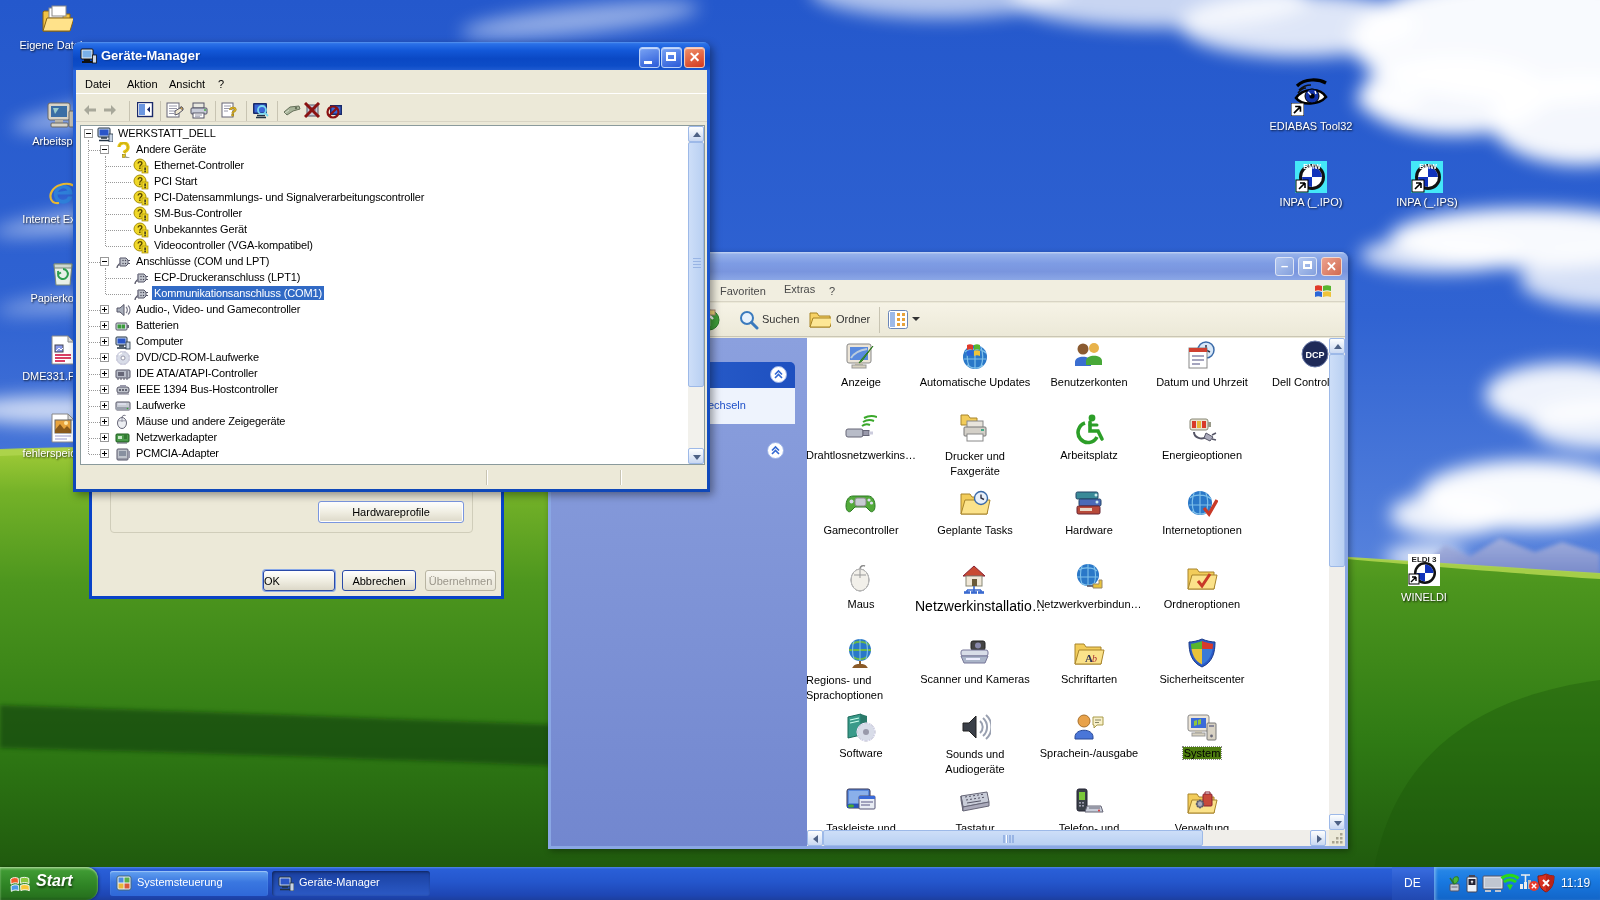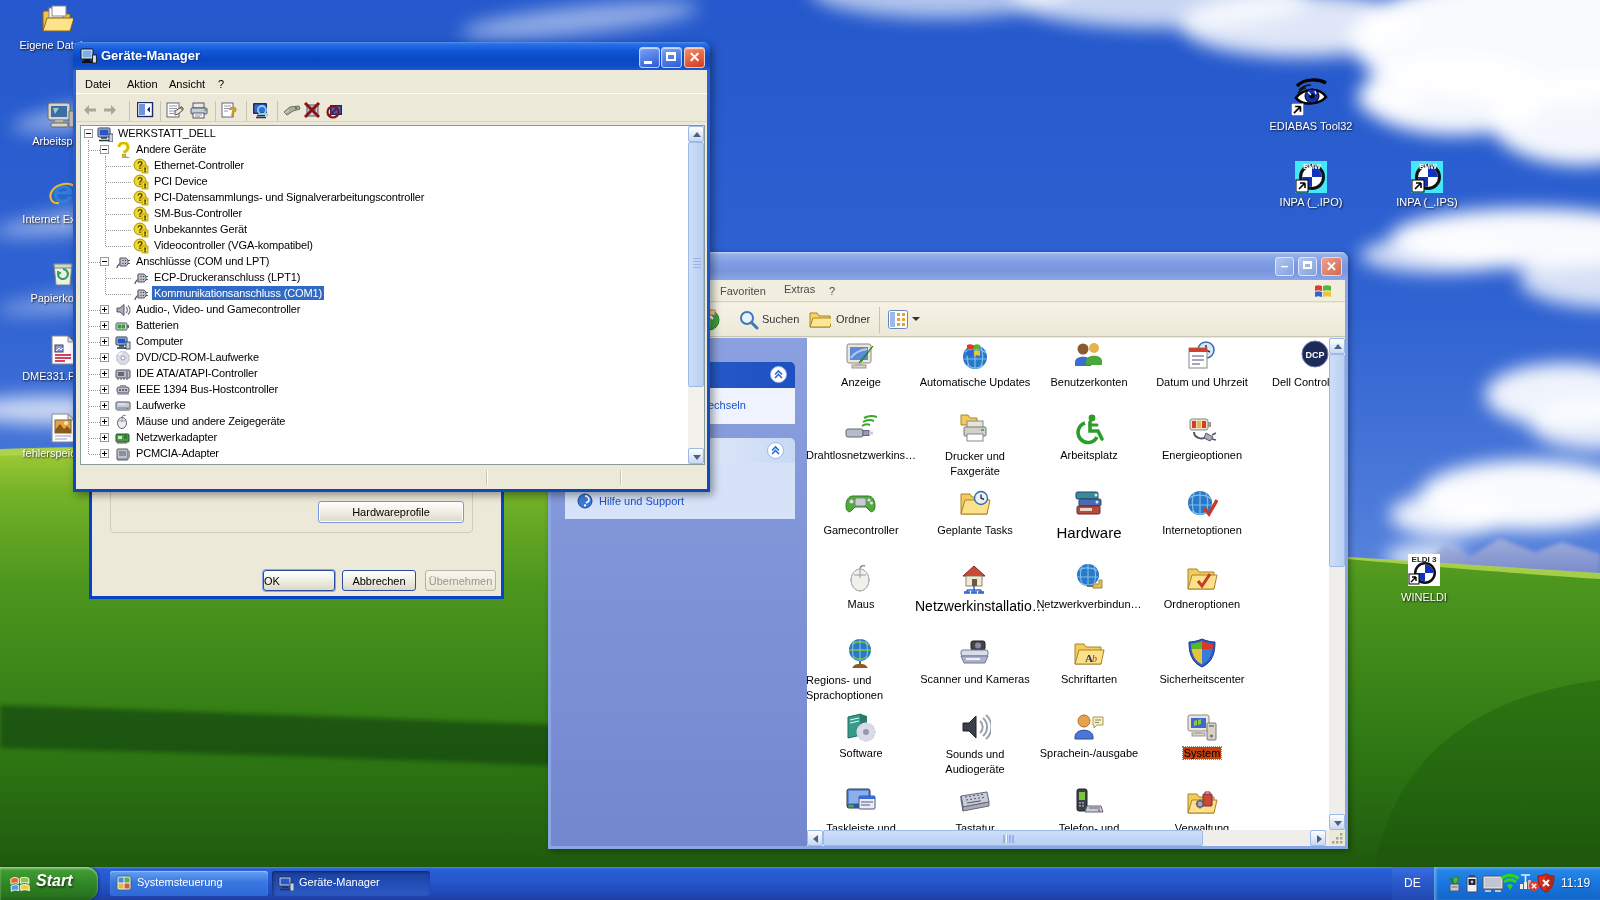--- a/index.html
+++ b/index.html
@@ -358,37 +358,20 @@
                 <rect x="1" y="2" width="11" height="9" fill="#9db9e8" stroke="#456"></rect>
                 <rect x="4" y="5" width="11" height="9" fill="#f7d265" stroke="#865"></rect>
               </svg>
             <span class="abs" style="left:17px;top:11px;font-size:11px;color:#1e50c8">Zur klassischen Ansicht wechseln</span>
           </div>
         </div>
         <div class="abs" style="left:219px;top:28px;width:17px;height:17px;border-radius:50%;background:#fff;border:1px solid #9ab2e8"><svg width="15" height="15" viewBox="0 0 15 15">
               <path d="M4,7.5 L7.5,4 L11,7.5 M4,11 L7.5,7.5 L11,11" stroke="#3268d2" stroke-width="1.6" fill="none"></path>
             </svg></div>
 
-        <div class="abs" style="left:14px;top:100px;width:230px;height:81px;border-radius:5px 5px 0 0;overflow:hidden">
-          <div class="abs" style="left:0;top:0;width:230px;height:25px;background:linear-gradient(90deg,#fdfdfe,#c8d8f4);color:#1e50c8;font-size:11px;font-weight:bold;line-height:25px;padding-left:10px">Siehe auch</div>
-          <div class="abs" style="left:0;top:25px;width:230px;height:56px;background:#d6e2f8">
-            <svg class="abs" style="left:9px;top:6px" width="16" height="16" viewBox="0 0 16 16">
-                <circle cx="8" cy="8" r="7" fill="#3a7ad8" stroke="#1a4a98"></circle>
-                <path d="M8,3 a4,4 0 0 1 4,4 c0,2-2,2-3,3" stroke="#fff" stroke-width="1.8" fill="none"></path>
-                <rect x="7" y="11.4" width="2" height="2" fill="#fff"></rect>
-              </svg>
-            <span class="abs" style="left:32px;top:8px;font-size:11px;color:#1e50c8">Windows Update</span>
-            <svg class="abs" style="left:12px;top:30px" width="16" height="16" viewBox="0 0 16 16">
-                <circle cx="8" cy="8" r="7" fill="#3a7ad8" stroke="#1a4a98"></circle>
-                <path d="M8,3 a4,4 0 0 1 4,4 c0,2-2,2-3,3" stroke="#fff" stroke-width="1.8" fill="none"></path>
-                <rect x="7" y="11.4" width="2" height="2" fill="#fff"></rect>
-              </svg>
-            <span class="abs" style="left:34px;top:32px;font-size:11px;color:#1e50c8">Hilfe und Support</span>
-          </div>
-        </div>
         <div class="abs" style="left:216px;top:104px;width:17px;height:17px;border-radius:50%;background:#fff;border:1px solid #9ab2e8"><svg width="15" height="15" viewBox="0 0 15 15">
               <path d="M4,7.5 L7.5,4 L11,7.5 M4,11 L7.5,7.5 L11,11" stroke="#3268d2" stroke-width="1.6" fill="none"></path>
             </svg></div>
       </div>
 
       <div id="cpicons" class="abs" style="left:256px;top:0;width:522px;height:494px;background:#fff;overflow:hidden">
 <svg class="abs" style="left:38px;top:2px" width="32" height="32" viewBox="0 0 32 32">
             <rect x="2" y="4" width="24" height="19" rx="2" fill="#ece5d8" stroke="#888"></rect>
             <rect x="5" y="7" width="18" height="13" fill="#5a8ade"></rect>
             <path d="M6,18 C9,13 16,10 22,9" stroke="#bcd" stroke-width="2" fill="none"></path>
@@ -478,21 +461,21 @@
           </svg>
 <div class="abs" style="left:108px;top:186px;width:120px;text-align:center;font-size:11px;color:#000">Geplante Tasks</div>
 <svg class="abs" style="left:266px;top:150px" width="32" height="32" viewBox="0 0 32 32">
             <rect x="3" y="4" width="22" height="7" rx="1.5" fill="#3a8a98" stroke="#246"></rect>
             <rect x="6" y="11" width="22" height="7" rx="1.5" fill="#4a6ab8" stroke="#246"></rect>
             <rect x="4" y="18" width="23" height="8" rx="1.5" fill="#b84a3a" stroke="#623"></rect>
             <rect x="7" y="20" width="12" height="3" fill="#e8d8c8"></rect>
             <circle cx="23" cy="7" r="1.5" fill="#cee"></circle>
             <circle cx="24" cy="14" r="1.5" fill="#cee"></circle>
           </svg>
-<div class="abs" style="left:222px;top:186px;width:120px;text-align:center;font-size:15px;color:#000">Hardware</div>
+<div class="abs" style="left:222px;top:186px;width:120px;text-align:center;font-size:11px;color:#000">Hardware</div>
 <svg class="abs" style="left:379px;top:150px" width="32" height="32" viewBox="0 0 32 32">
             <circle cx="14" cy="15" r="12" fill="#2a78c8"></circle>
             <path d="M4,10 C8,6 20,6 25,11 M3,17 h22 M6,23 c5,4 12,4 16,0 M14,3 v24 M8,5 c-2,6 -2,14 0,19 M20,5 c2,6 2,14 0,19" stroke="#7ec0ea" stroke-width="1.2" fill="none"></path>
             <path d="M18,20 L23,26 L31,12" stroke="#c83a28" stroke-width="3.4" fill="none"></path>
           </svg>
 <div class="abs" style="left:335px;top:186px;width:120px;text-align:center;font-size:11px;color:#000">Internetoptionen</div>
 <svg class="abs" style="left:38px;top:224px" width="32" height="32" viewBox="0 0 32 32">
             <ellipse cx="15" cy="18" rx="9" ry="11" fill="#f2f0ea" stroke="#888"></ellipse>
             <path d="M15,7 C15,4 18,3 20,4" stroke="#888" stroke-width="1.4" fill="none"></path>
             <path d="M15,8 V16 M9,13 H21" stroke="#999" stroke-width="1"></path>
@@ -576,21 +559,21 @@
 <svg class="abs" style="left:379px;top:373px" width="32" height="32" viewBox="0 0 32 32">
             <rect x="2" y="4" width="21" height="16" rx="2" fill="#ece5d8" stroke="#888"></rect>
             <rect x="5" y="7" width="15" height="10" fill="#3a6ad8"></rect>
             <path d="M8,10 l3,-1 v5 l-3,1 Z M12,9 l3,-1 v5 l-3,1 Z" fill="#8ec83a"></path>
             <rect x="9" y="20" width="7" height="2" fill="#c8c2b0"></rect>
             <rect x="6" y="22" width="13" height="3" fill="#d8d2c0" stroke="#999"></rect>
             <rect x="21" y="12" width="9" height="17" rx="1" fill="#d8d2c4" stroke="#777"></rect>
             <rect x="23" y="14" width="5" height="2" fill="#889"></rect>
             <circle cx="25.5" cy="25" r="1.4" fill="#667"></circle>
           </svg>
-<div class="abs" style="left:340px;top:409px;width:110px;text-align:center;font-size:11px;color:#000"><span style="background:#c2410c;outline:1px dotted #888;padding:0 1px">System</span></div>
+<div class="abs" style="left:340px;top:409px;width:110px;text-align:center;font-size:11px;color:#000"><span style="background:#4d7c0f;outline:1px dotted #888;padding:0 1px">System</span></div>
 <svg class="abs" style="left:38px;top:448px" width="32" height="32" viewBox="0 0 32 32">
             <rect x="2" y="3" width="23" height="19" rx="2" fill="#5a8ade" stroke="#335"></rect>
             <rect x="4" y="5" width="19" height="12" fill="#8ab0ea"></rect>
             <rect x="2" y="18" width="23" height="4" fill="#2a52b8"></rect>
             <rect x="3" y="18.5" width="6" height="3" rx="1.5" fill="#4aa832"></rect>
             <rect x="14" y="10" width="16" height="13" rx="1" fill="#e8ecf4" stroke="#557"></rect>
             <rect x="14" y="10" width="16" height="3" fill="#3a6ad8"></rect>
             <path d="M16,16 h12 M16,19 h9" stroke="#88a" stroke-width="1.4"></path>
           </svg>
 <div class="abs" style="left:-6px;top:484px;width:120px;text-align:center;font-size:11px;color:#000">Taskleiste und</div>
@@ -778,21 +761,21 @@
 <div class="abs" style="left:55px;top:16px;height:14px;line-height:14px;white-space:nowrap">Andere Geräte</div>
 <div class="abs" style="left:25px;top:40px;width:25px;height:1px;border-top:1px dotted #999"></div>
 <svg class="abs" style="left:52px;top:32.0px" width="16" height="16" viewBox="0 0 16 16">
             <use href="#t-qchild"></use>
           </svg>
 <div class="abs" style="left:73px;top:32px;height:14px;line-height:14px;white-space:nowrap">Ethernet-Controller</div>
 <div class="abs" style="left:25px;top:56px;width:25px;height:1px;border-top:1px dotted #999"></div>
 <svg class="abs" style="left:52px;top:48.0px" width="16" height="16" viewBox="0 0 16 16">
             <use href="#t-qchild"></use>
           </svg>
-<div class="abs" style="left:73px;top:48px;height:14px;line-height:14px;white-space:nowrap">PCI Device</div>
+<div class="abs" style="left:73px;top:48px;height:14px;line-height:14px;white-space:nowrap">PCI Start</div>
 <div class="abs" style="left:25px;top:72px;width:25px;height:1px;border-top:1px dotted #999"></div>
 <svg class="abs" style="left:52px;top:64.0px" width="16" height="16" viewBox="0 0 16 16">
             <use href="#t-qchild"></use>
           </svg>
 <div class="abs" style="left:73px;top:64px;height:14px;line-height:14px;white-space:nowrap">PCI-Datensammlungs- und Signalverarbeitungscontroller</div>
 <div class="abs" style="left:25px;top:88px;width:25px;height:1px;border-top:1px dotted #999"></div>
 <svg class="abs" style="left:52px;top:80.0px" width="16" height="16" viewBox="0 0 16 16">
             <use href="#t-qchild"></use>
           </svg>
 <div class="abs" style="left:73px;top:80px;height:14px;line-height:14px;white-space:nowrap">SM-Bus-Controller</div>

